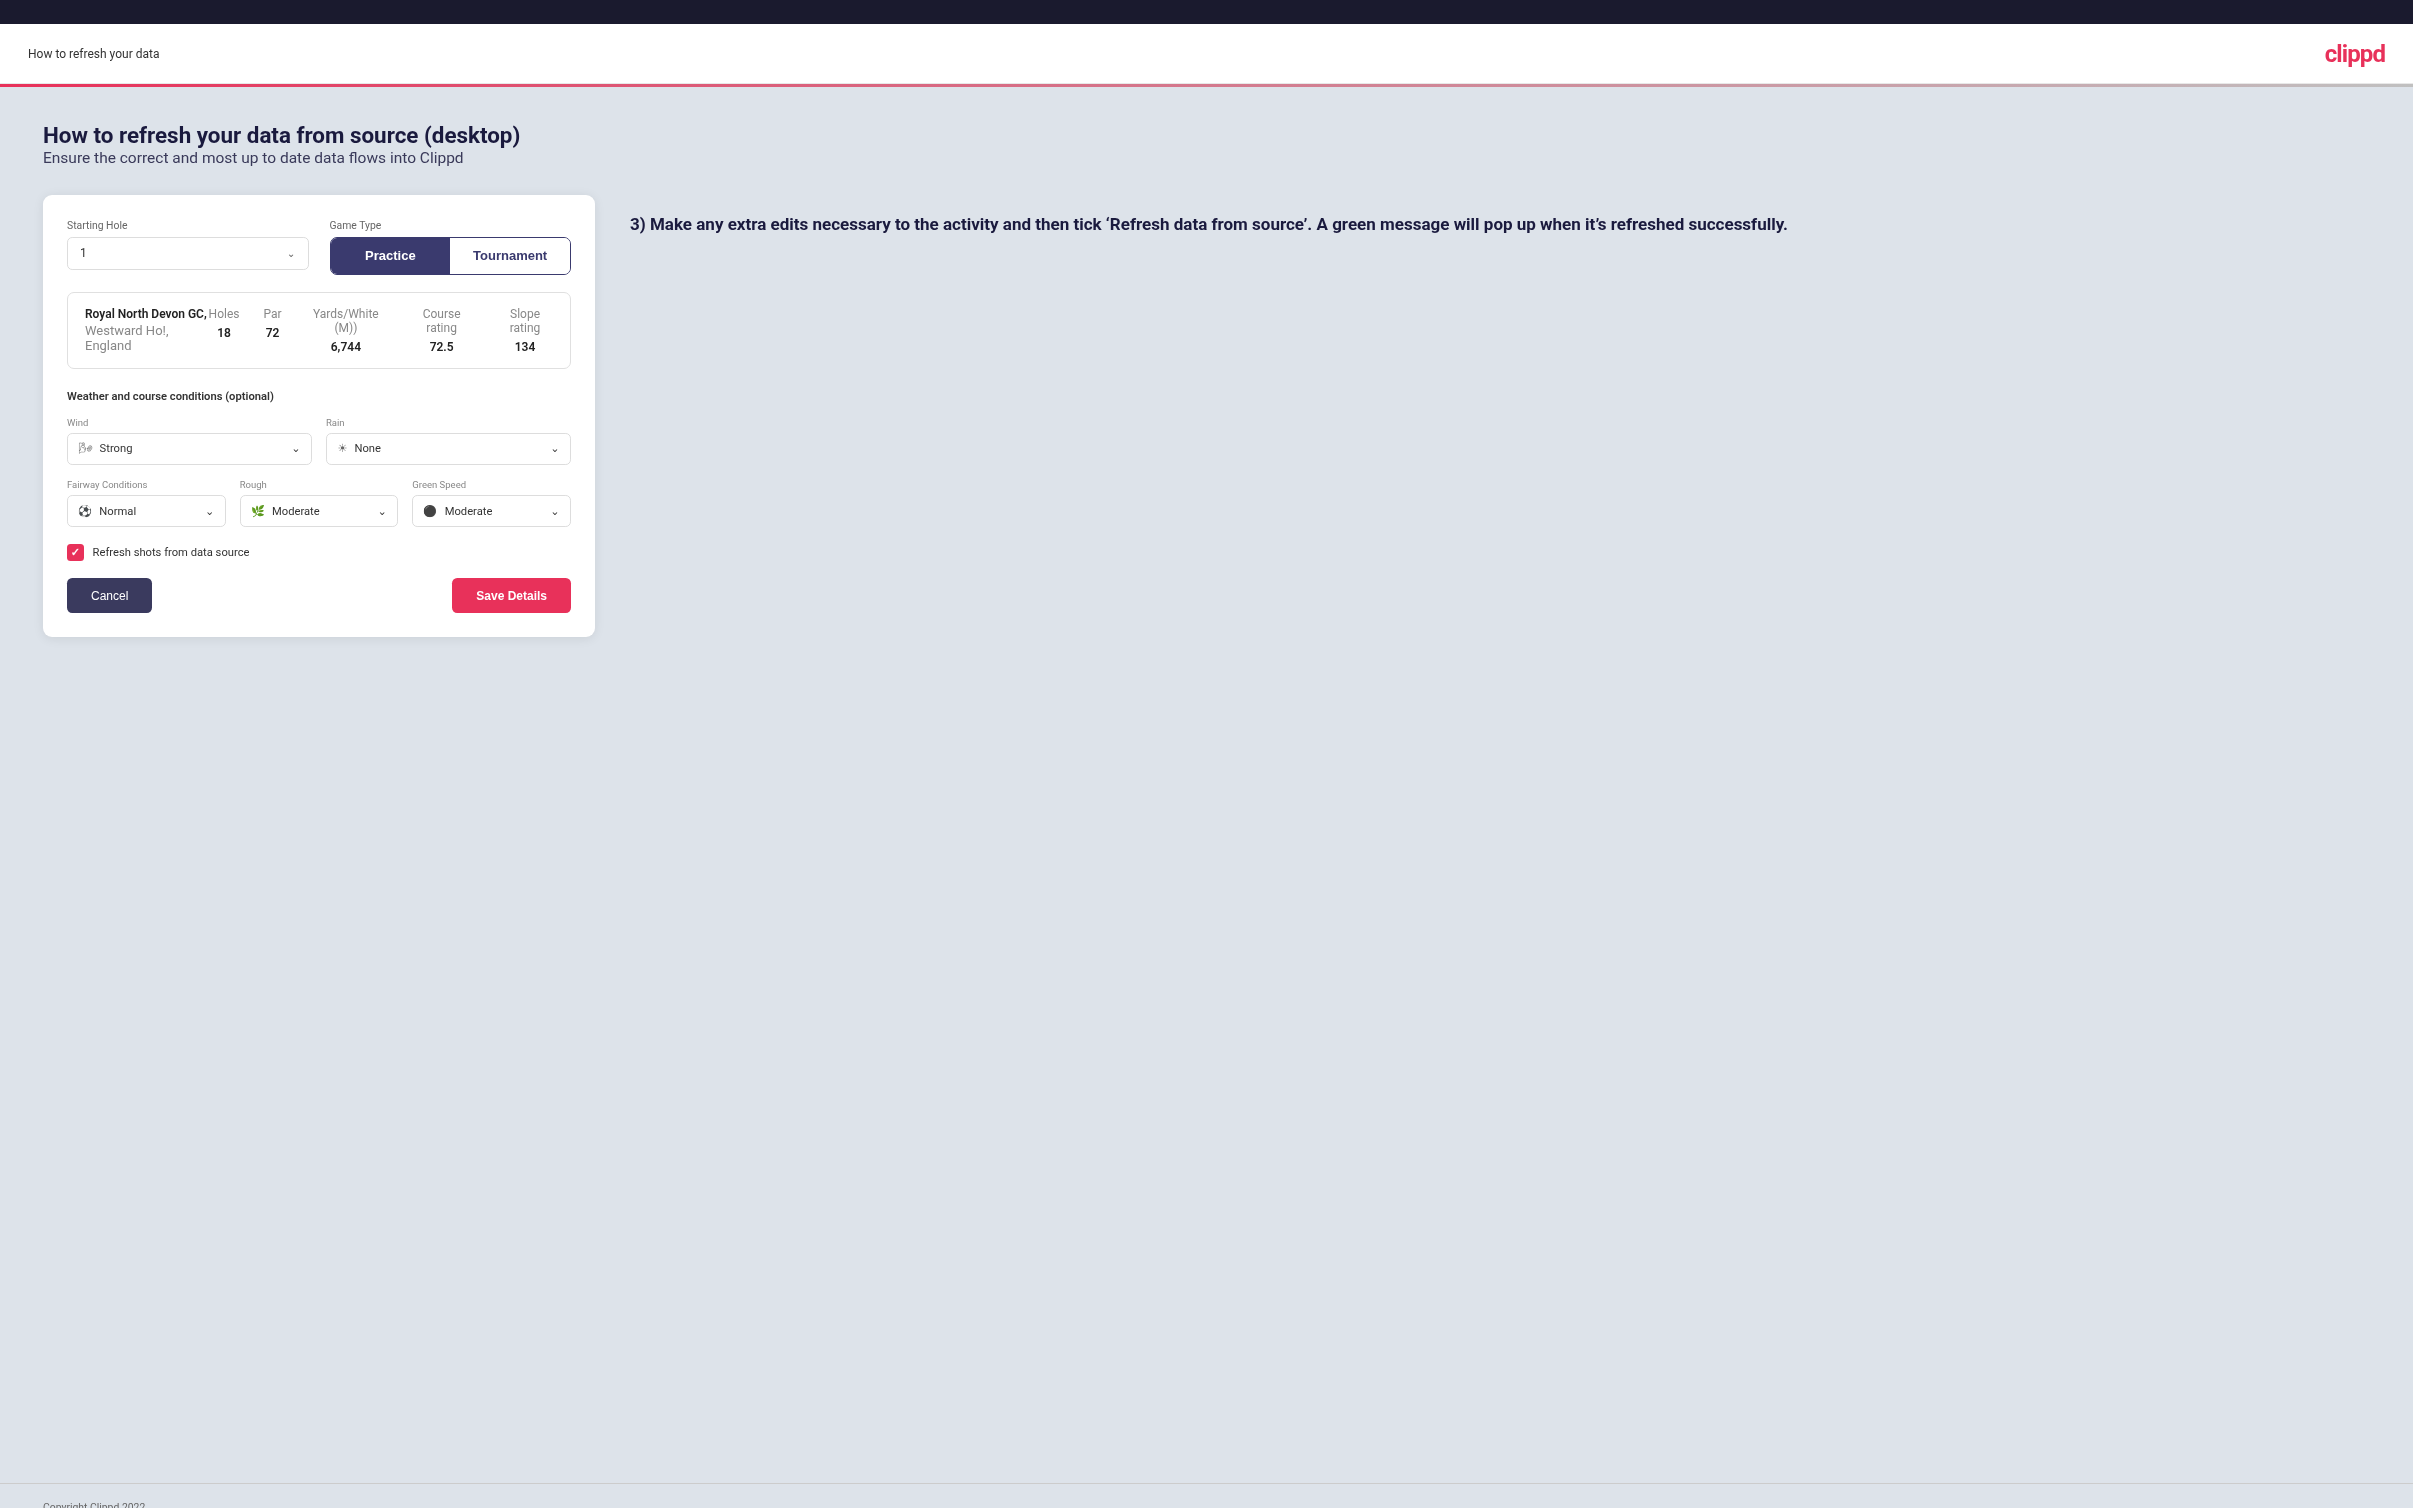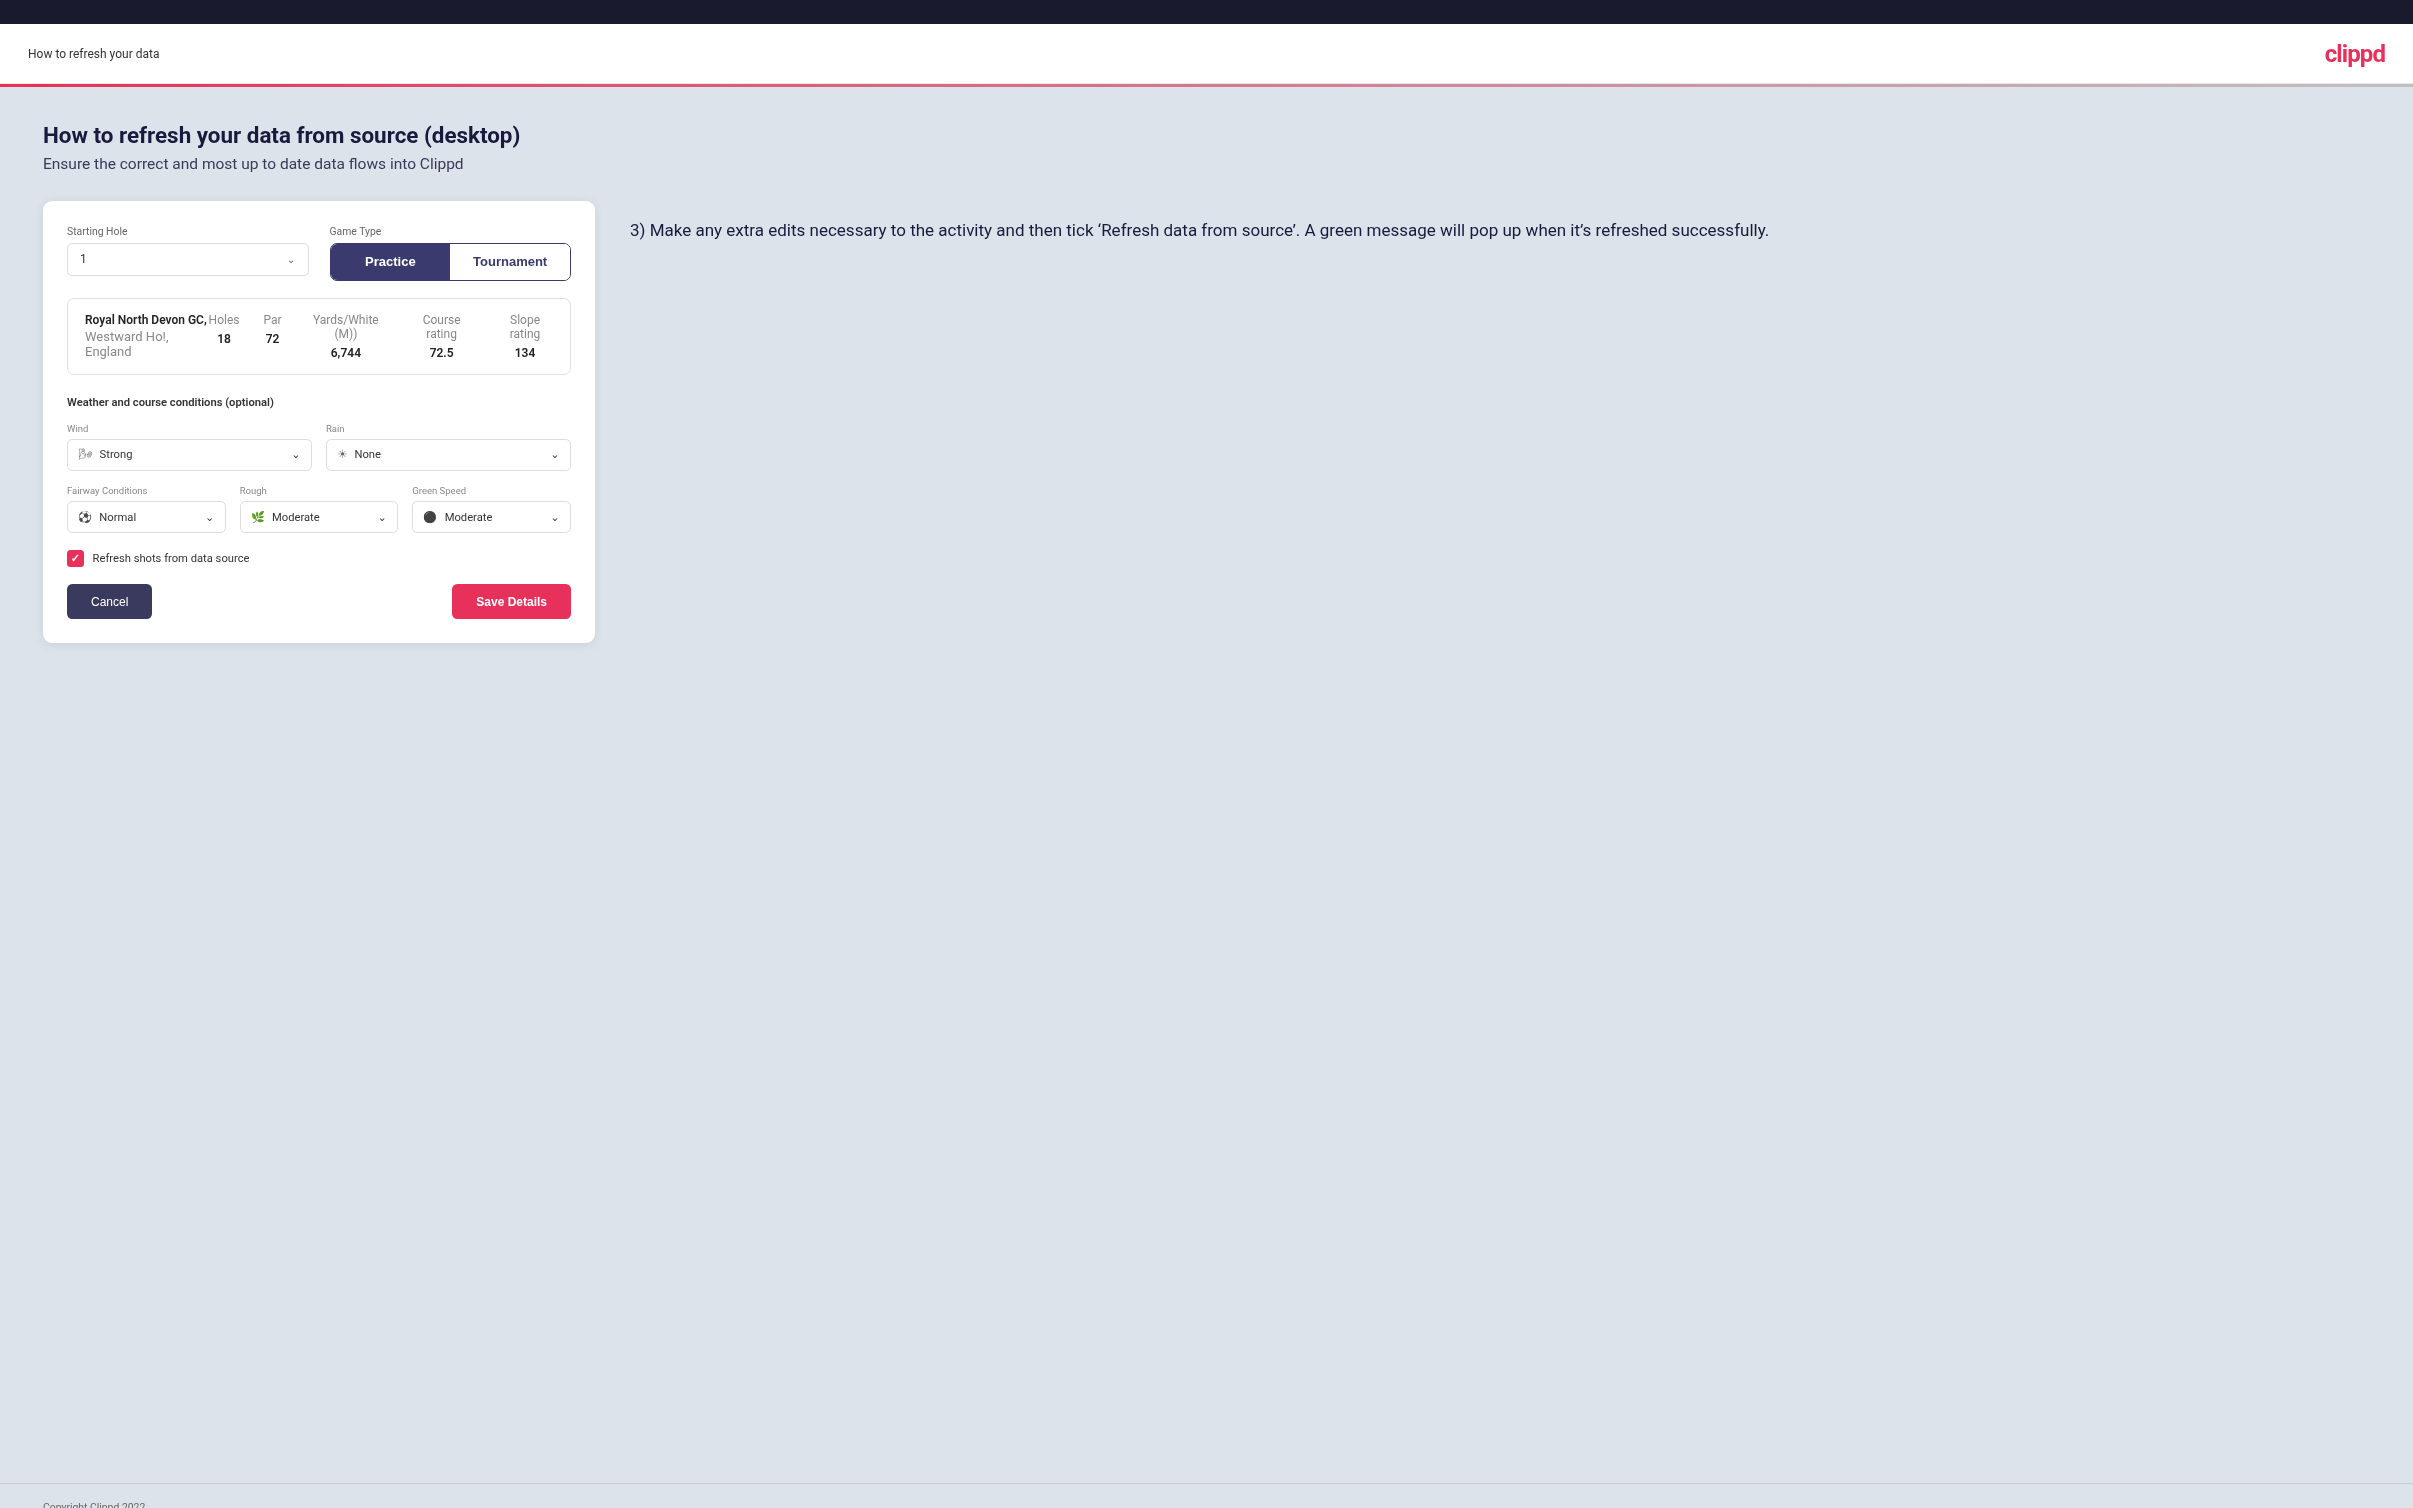--- a/index.html
+++ b/index.html
@@ -38,21 +38,21 @@
     }
     .main-content {
       background: #dde3ea;
       padding: 35px 43px 43px 43px;
       min-height: calc(100vh - 112px);
     }
     .page-heading {
       font-size: 22.4px;
       font-weight: 700;
       color: #1a1a3e;
-      margin-bottom: 7px;
+      margin-bottom: 1px;
     }
     .page-subheading {
       font-size: 15.5px;
       color: #3a3a5a;
       margin-bottom: 28px;
     }
     .content-row {
       display: flex;
       gap: 35px;
       align-items: flex-start;
@@ -234,20 +234,21 @@
       border: none;
       border-radius: 5.2px;
       padding: 10.4px 24px;
       font-size: 12px;
       cursor: pointer;
       font-weight: 600;
     }
     .side-text {
       flex: 1;
       padding-top: 17px;
+      font-weight: bold;
     }
     .side-description {
       font-size: 17px;
       color: #1a1a3e;
       line-height: 1.5;
     }
     .footer {
       background: #dde3ea;
       padding: 14px 43px;
       border-top: 0.9px solid #ccc;

